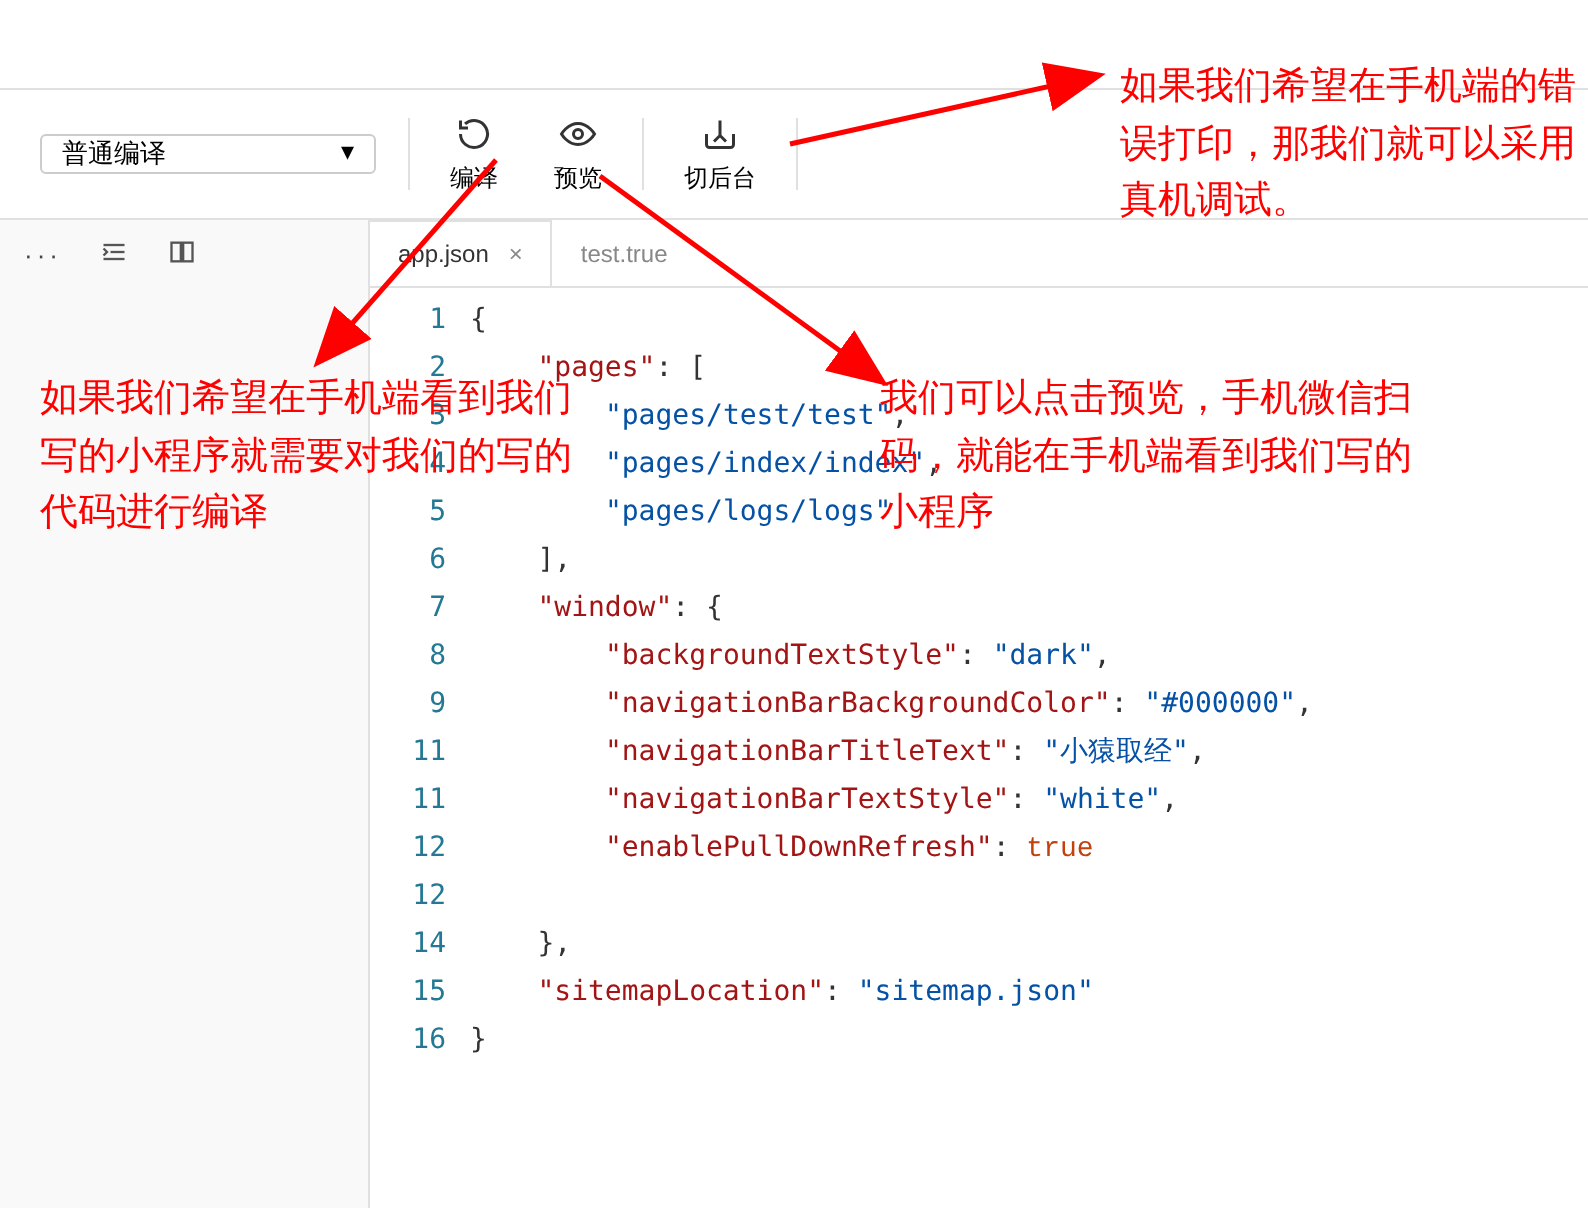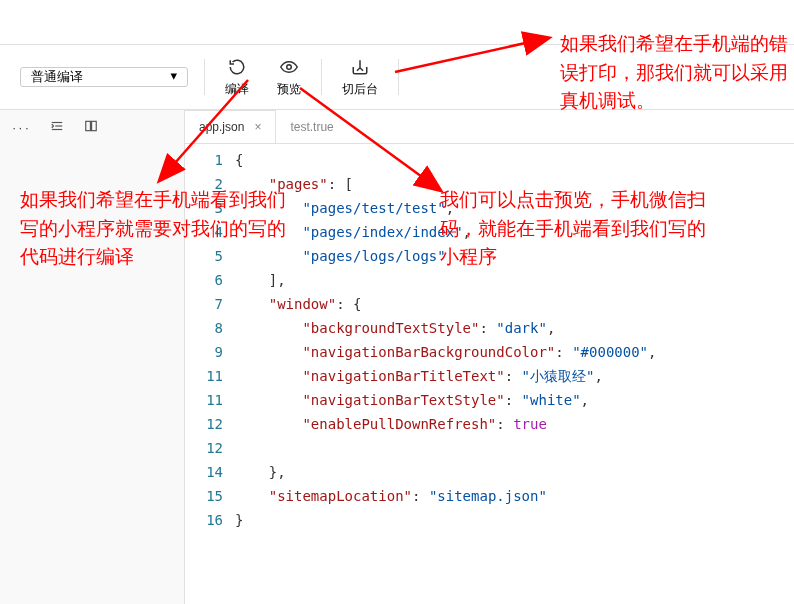--- a/index.html
+++ b/index.html
@@ -19,21 +19,21 @@
 .tab.active { background: #fff; border-top: 1px solid #e0e0e0; border-right: 1px solid #e0e0e0; }
 .tab.inactive { color: #888; }
 .editor { display: flex; flex: 1; font-family: Consolas, Monaco, monospace; font-size: 14px; padding-top: 4px; overflow: hidden; }
 .gutter { width: 50px; text-align: right; color: #237893; font-family: Consolas, Monaco, monospace; padding-right: 12px; user-select: none; }
 .gutter .ln { height: 24px; line-height: 24px; }
 .code { flex: 1; }
 .code .line { height: 24px; line-height: 24px; white-space: pre; }
 .p { color: #333; }
 .k { color: #A31515; }
 .s { color: #0451A5; }
-.b { color: #a21caf; }
+.b { color: #c2410c; font-family: Liberation Mono, monospace; }
 .annotation { position: absolute; color: #ff0000; font-size: 19px; line-height: 1.5; z-index: 10; font-family: "SimSun", "宋体", serif; }
 .arrow-svg { position: absolute; top: 0; left: 0; width: 794px; height: 604px; pointer-events: none; z-index: 5; }
 .dot3 { letter-spacing: 2px; }
 </style>
 </head>
 <body>
 
 <div class="top-area"></div>
 
 <div class="toolbar">

